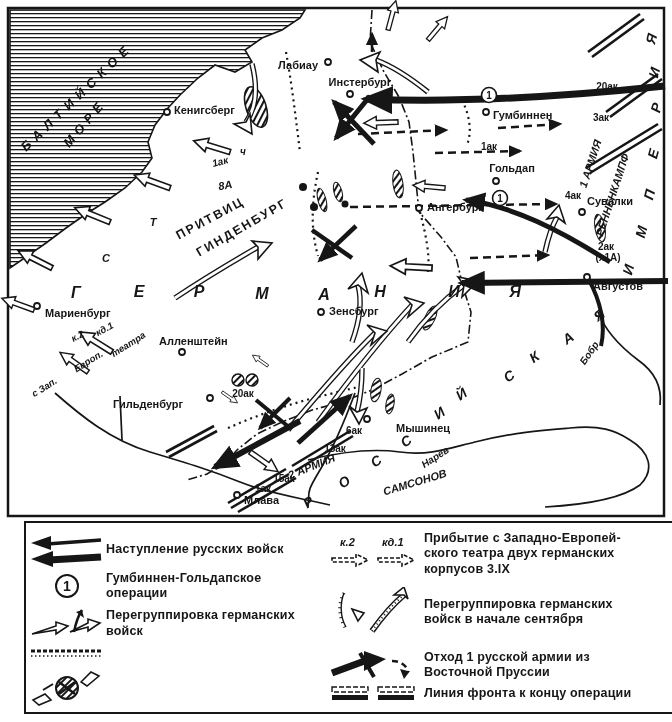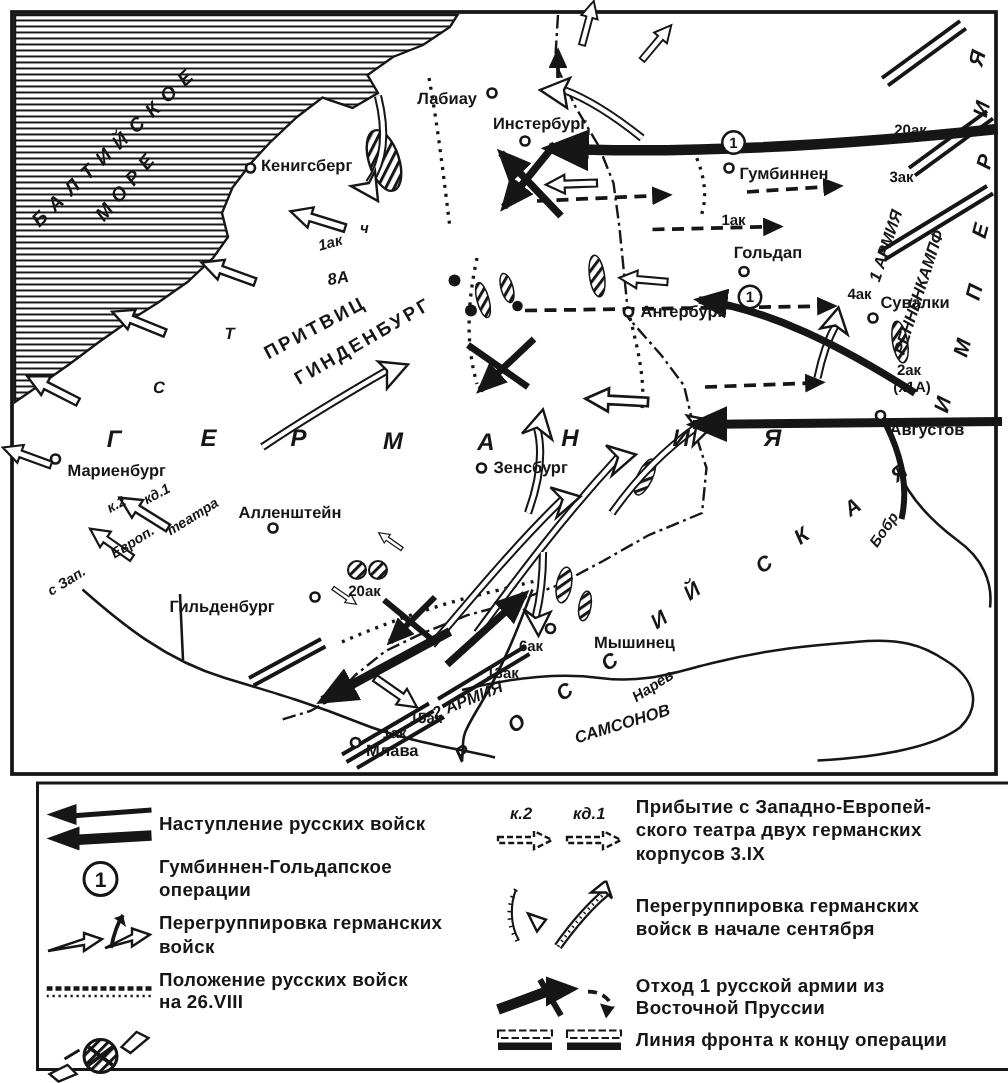--- a/index.html
+++ b/index.html
@@ -327,22 +327,20 @@
 войск</div>
     </div>
 
     <div class="lrow">
       <div class="lsym">
         <svg width="72" height="14" viewBox="0 0 72 14">
           <path d="M0,5 L70,5" stroke="#161616" stroke-width="3" stroke-dasharray="4 2"></path>
           <path d="M0,10 L70,10" stroke="#161616" stroke-width="1.6" stroke-dasharray="1.5 2.5"></path>
         </svg>
       </div>
-      <div class="ltxt">Положение русских войск
-на 26.VIII</div>
     </div>
 
     <div class="lrow">
       <div class="lsym">
         <svg width="76" height="42" viewBox="0 0 76 42">
           <circle cx="38" cy="24" r="11" fill="url(#dh)" stroke="#161616" stroke-width="2"></circle>
           <path d="M30,18 L46,30 M46,18 L30,30" stroke="#161616" stroke-width="2.5"></path>
           <path d="M52,18 L62,8 L70,12 L58,22 Z" fill="#fff" stroke="#161616" stroke-width="1.6"></path>
           <path d="M4,36 L16,30 L22,36 L10,41 Z" fill="#fff" stroke="#161616" stroke-width="1.6"></path>
           <path d="M14,26 L24,20" stroke="#161616" stroke-width="2"></path>

